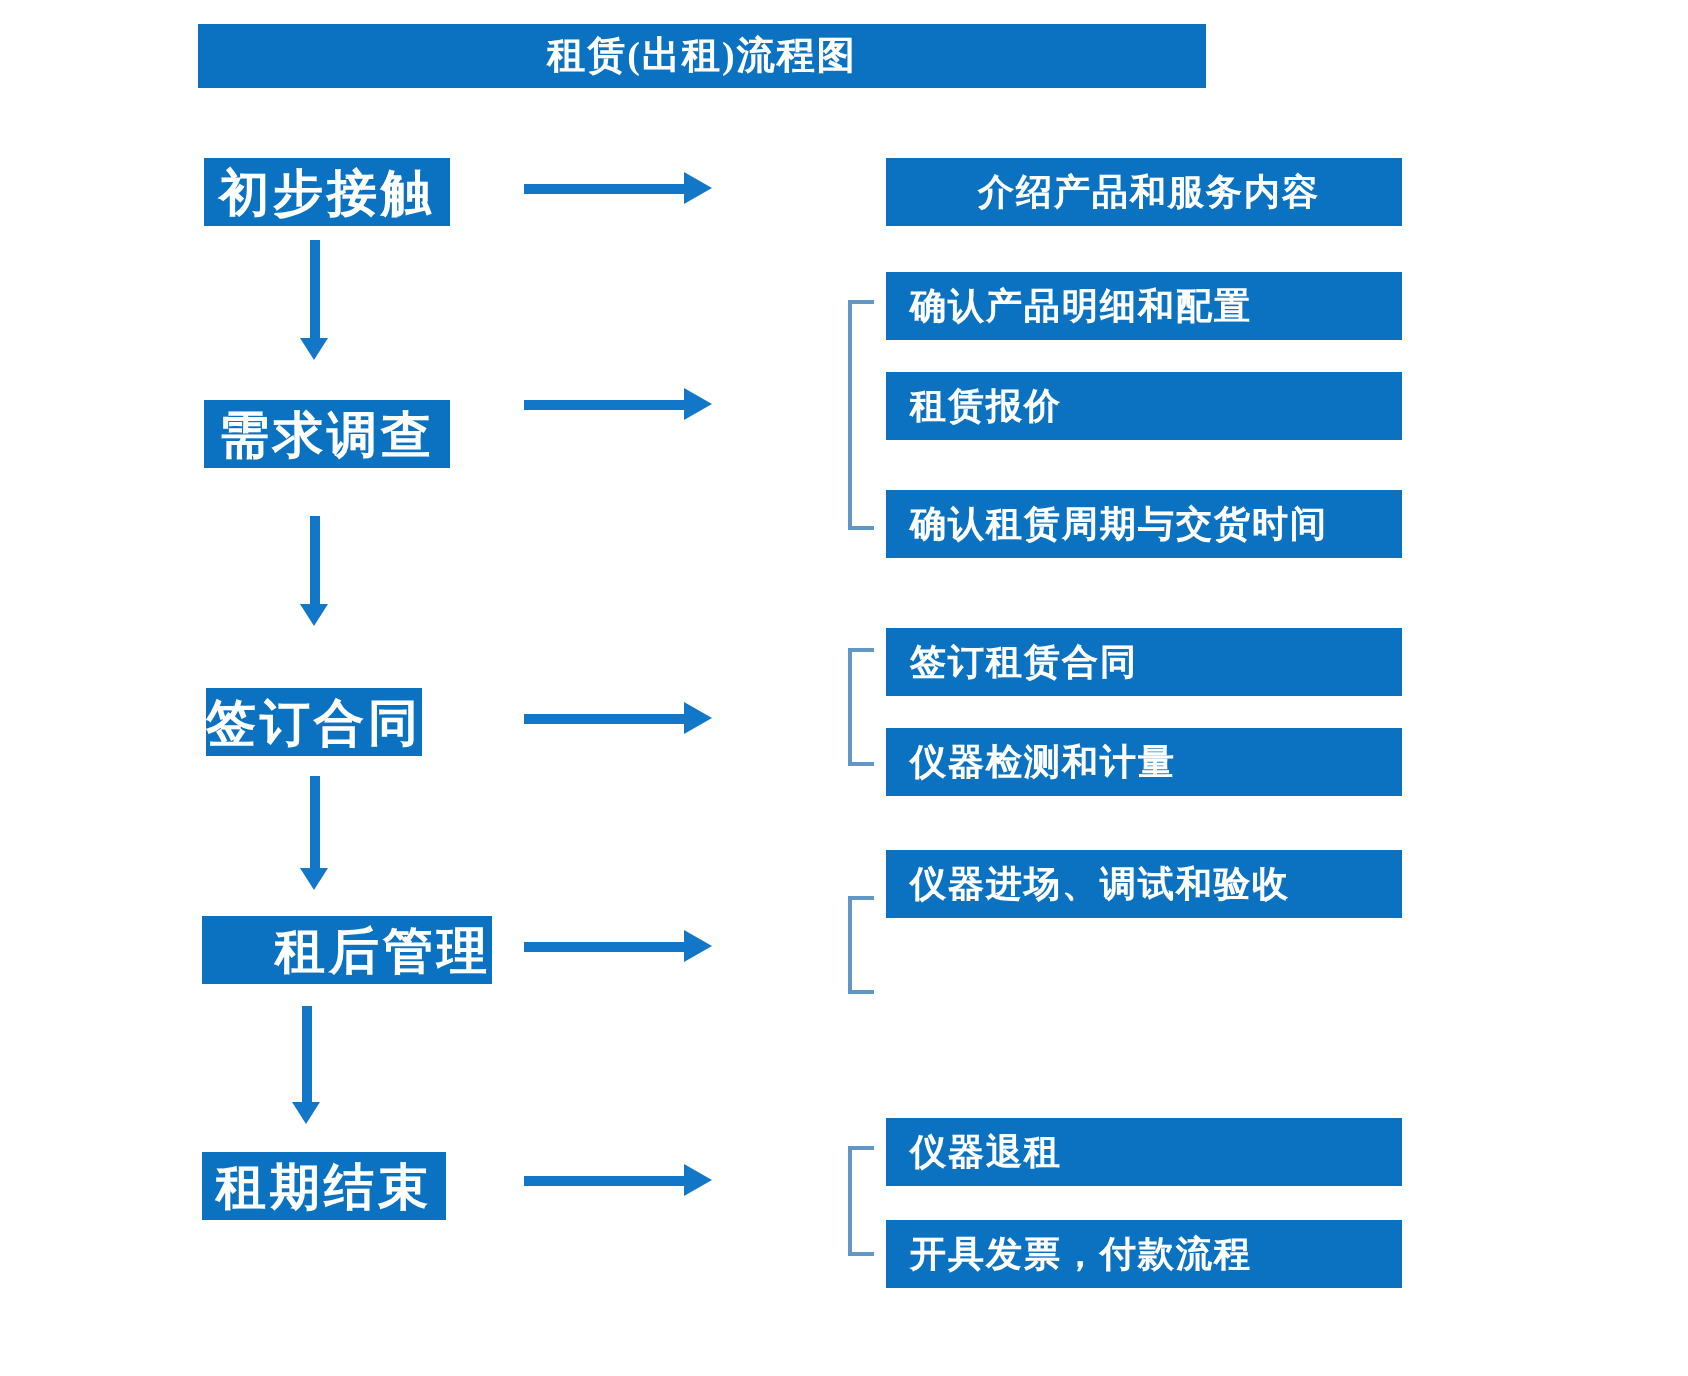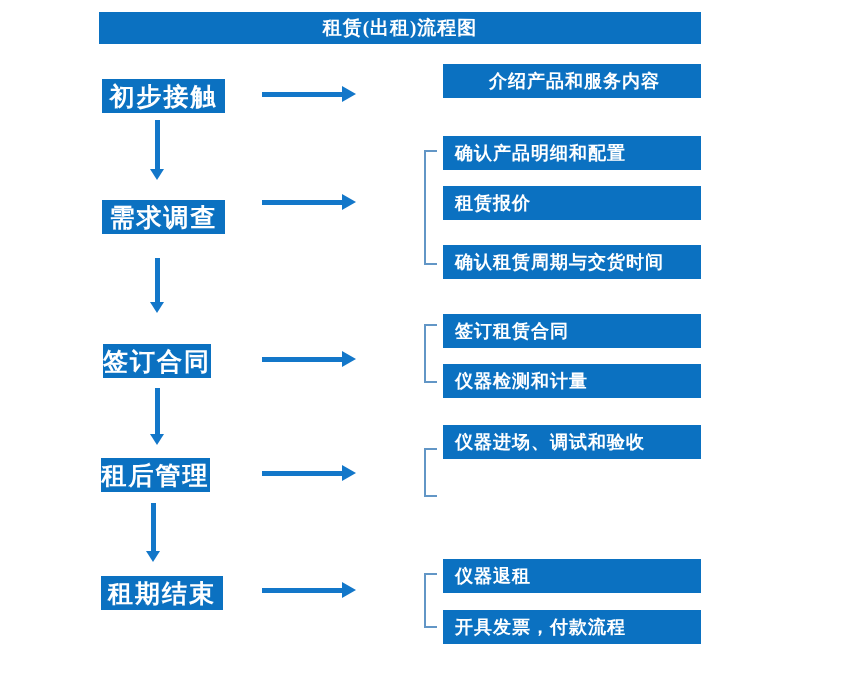--- a/index.html
+++ b/index.html
@@ -11,21 +11,21 @@
   .canvas {
     position: relative;
     width: 844px;
     height: 688px;
     background: #ffffff;
     overflow: hidden;
   }
   .title-bar {
     position: absolute;
     left: 99px; top: 12px;
-    width: 602px; height: 32px;
+    width: 504px; height: 32px;
     background: var(--box-blue);
     color: #ffffff;
     font-weight: 700;
     font-size: 19px;
     display: flex;
     align-items: center;
     justify-content: center;
     letter-spacing: 1px;
   }
   .step-box {
@@ -98,40 +98,40 @@
 </head>
 <body>
 
 <div class="canvas">
 
   <div class="title-bar">租赁(出租)流程图</div>
 
   <div class="step-box" style="left:102px; top:79px;  width:123px; height:34px;">初步接触</div>
   <div class="step-box" style="left:102px; top:200px; width:123px; height:34px;">需求调查</div>
   <div class="step-box" style="left:103px; top:344px; width:108px; height:34px;text-align:right;">签订合同</div>
-  <div class="step-box" style="left:101px; top:458px; width:109px; height:34px;">租后管理</div>
+  <div class="step-box" style="left:101px; top:458px; width:109px; height:34px;padding-left:36px;">租后管理</div>
   <div class="step-box" style="left:101px; top:576px; width:122px; height:34px;">租期结束</div>
 
   <div class="v-arrow" style="left:155px; top:120px; height:50px;"></div>
   <div class="v-arrow" style="left:155px; top:258px; height:45px;"></div>
   <div class="v-arrow" style="left:155px; top:388px; height:47px;"></div>
   <div class="v-arrow" style="left:151px; top:503px; height:49px;"></div>
 
   <div class="h-arrow" style="left:262px; top:92px;"></div>
   <div class="h-arrow" style="left:262px; top:200px;"></div>
   <div class="h-arrow" style="left:262px; top:357px;"></div>
   <div class="h-arrow" style="left:262px; top:471px;"></div>
   <div class="h-arrow" style="left:262px; top:588px;"></div>
 
   <div class="bracket" style="top:150px; height:115px;"></div>
   <div class="bracket" style="top:324px; height:59px;"></div>
   <div class="bracket" style="top:448px; height:49px;"></div>
   <div class="bracket" style="top:573px; height:55px;"></div>
 
-  <div class="detail-box" style="top:64px;padding-left:46px;">介绍产品和服务内容</div>
+  <div class="detail-box" style="top:79px;padding-left:46px;">介绍产品和服务内容</div>
 
   <div class="detail-box" style="top:136px;">确认产品明细和配置</div>
   <div class="detail-box" style="top:186px;">租赁报价</div>
   <div class="detail-box" style="top:245px;">确认租赁周期与交货时间</div>
 
   <div class="detail-box" style="top:314px;">签订租赁合同</div>
   <div class="detail-box" style="top:364px;">仪器检测和计量</div>
 
   <div class="detail-box" style="top:425px;">仪器进场、调试和验收</div>
 

